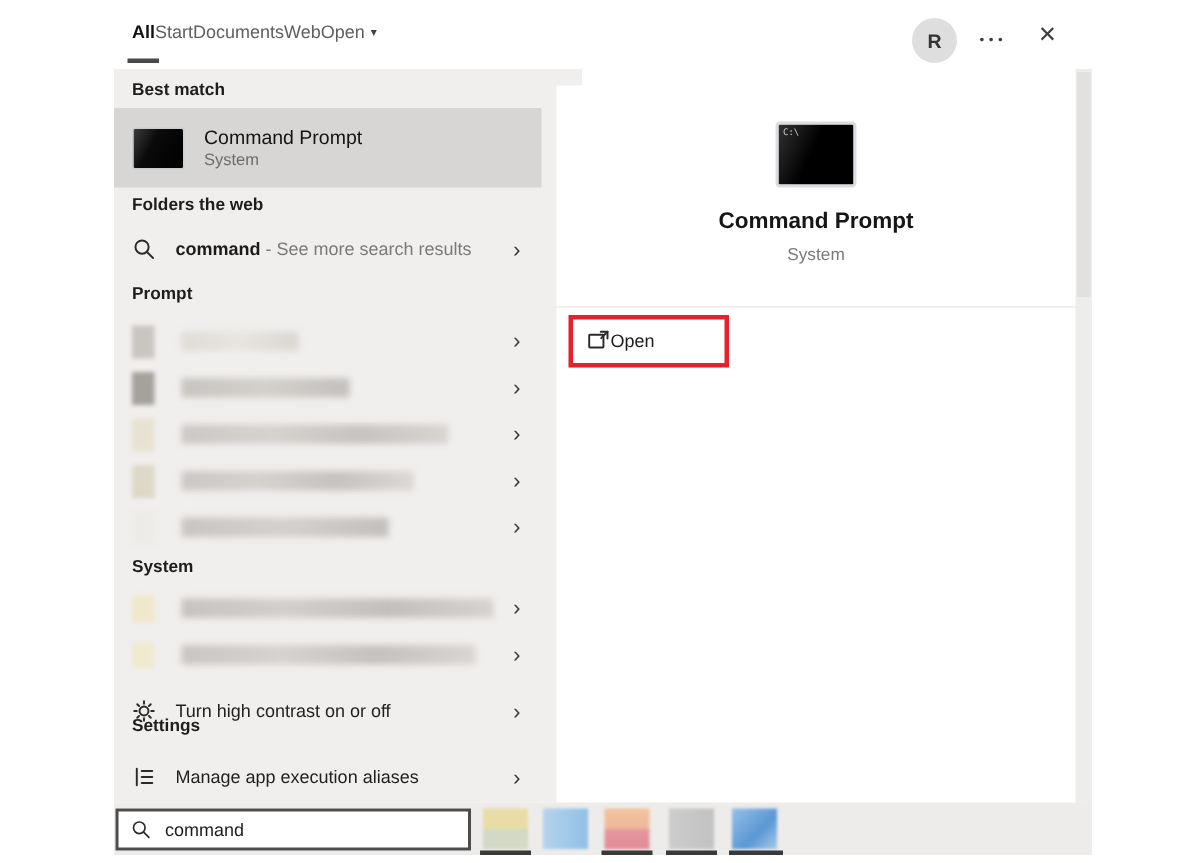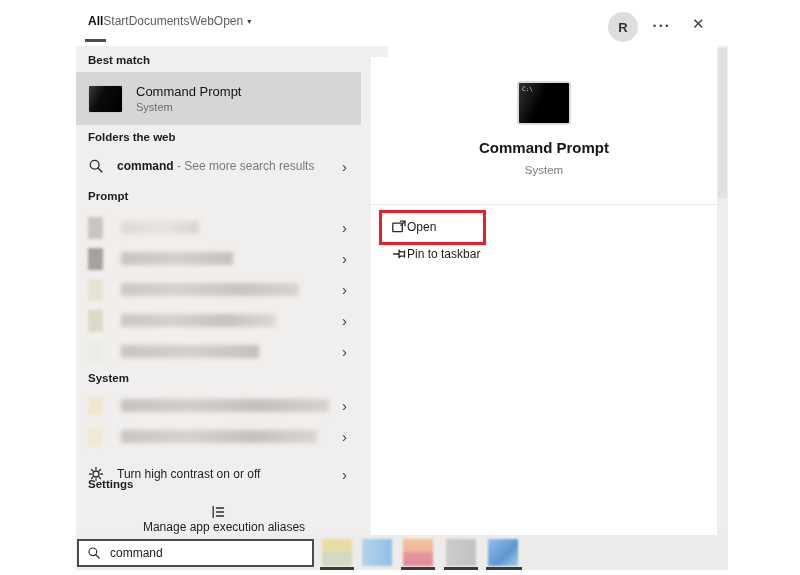--- a/index.html
+++ b/index.html
@@ -149,21 +149,21 @@
         <line x1="1.5" y1="8" x2="3.2" y2="8"></line>
         <line x1="12.8" y1="8" x2="14.5" y2="8"></line>
         <line x1="3.5" y1="3.5" x2="4.7" y2="4.7"></line>
         <line x1="11.3" y1="11.3" x2="12.5" y2="12.5"></line>
         <line x1="3.5" y1="12.5" x2="4.7" y2="11.3"></line>
         <line x1="11.3" y1="4.7" x2="12.5" y2="3.5"></line>
       </svg>
     <span class="lbl">Turn high contrast on or off</span>
     <span class="chev">›</span>
   </div>
-  <div class="row set-row" style="top:458px;flex-direction:column;">
+  <div class="row set-row" style="top:458px;">
     <svg class="icon16 stroke" viewBox="0 0 16 16">
         <line x1="3.2" y1="2.5" x2="3.2" y2="13.5"></line>
         <line x1="6.5" y1="4" x2="13.5" y2="4"></line>
         <line x1="6.5" y1="8" x2="13.5" y2="8"></line>
         <line x1="6.5" y1="12" x2="13.5" y2="12"></line>
       </svg>
     <span class="lbl">Manage app execution aliases</span>
     <span class="chev">›</span>
   </div>
 </div>
@@ -176,30 +176,20 @@
 
   <div class="abs actions">
     <div class="action">
       <svg class="icon16 stroke" viewBox="0 0 16 16">
           <rect x="1.8" y="4.2" width="9.5" height="8.5" rx="0.5"></rect>
           <polyline points="9.5,2.2 14,2.2 14,6.7"></polyline>
           <line x1="14" y1="2.2" x2="9.8" y2="6.4"></line>
         </svg>
       <span>Open</span>
     </div>
-    <div class="action">
-      <svg class="icon16 stroke" viewBox="0 0 16 16">
-          <g transform="rotate(90 8 8)">
-            <line x1="5" y1="2.5" x2="11" y2="2.5"></line>
-            <path d="M5.8 2.5 v4 l-1.5 1.5 h7.4 L10.2 6.5 v-4"></path>
-            <line x1="8" y1="8" x2="8" y2="13.5"></line>
-          </g>
-        </svg>
-      <span>Pin to taskbar</span>
-    </div>
   </div>
 
   <div class="abs redbox"></div>
 </div>
 
 <div class="abs sbar">
     <div class="sthumb"></div>
   </div>
 
 <div class="abs taskbar"></div>

